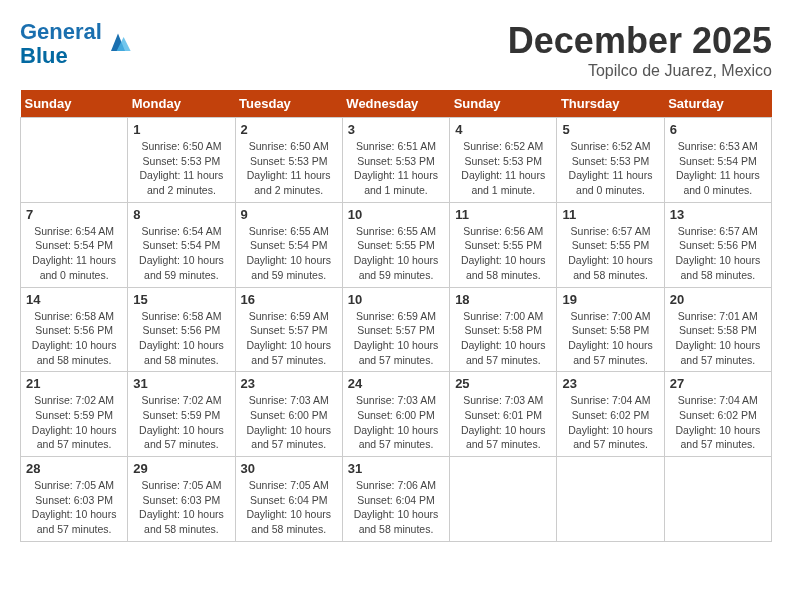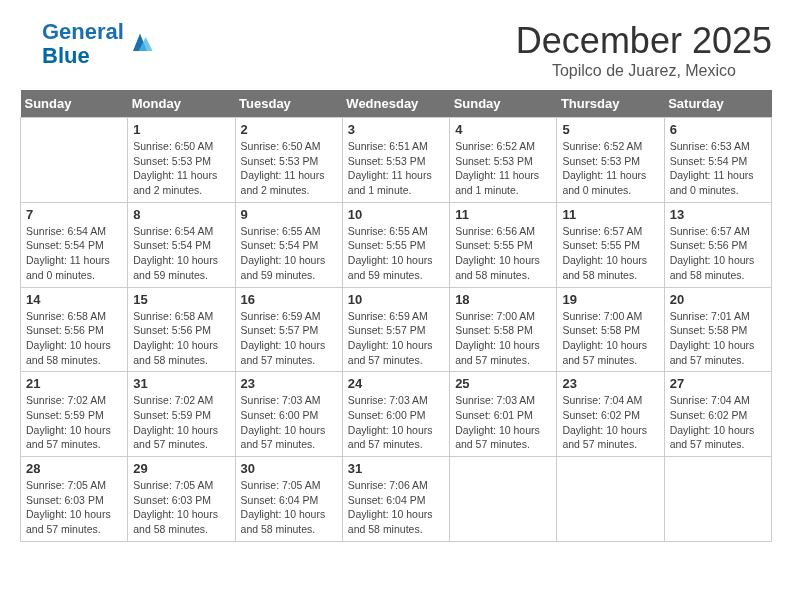--- a/index.html
+++ b/index.html
@@ -19,50 +19,48 @@
     .logo {
       display: flex;
       align-items: center;
       gap: 0;
     }
     .logo-text {
       font-size: 22px;
       font-weight: bold;
       color: #333;
       line-height: 1.1;
-      margin-left: 22px;
     }
     .logo-text span {
       color: #1a6faf;
     }
     .logo-icon {
       width: 28px;
       height: 28px;
       margin-left: 2px;
     }
     .title-block {
       text-align: right;
     }
     .main-title {
       font-size: 36px;
-      font-weight: normal;
+      font-weight: bold;
       color: #333;
     }
     .subtitle {
       font-size: 16px;
       color: #555;
-      text-align: center;
     }
     table {
       width: 100%;
       border-collapse: collapse;
       font-size: 11px;
     }
     thead tr th {
-      background-color: #737373;
+      background-color: #c2410c;
       color: #fff;
       padding: 6px 4px;
       text-align: left;
       font-size: 13px;
       font-weight: bold;
     }
     tbody tr td {
       border: 1px solid #ccc;
       vertical-align: top;
       padding: 4px 5px;
@@ -76,20 +74,21 @@
     .day-number {
       font-weight: bold;
       font-size: 13px;
       display: block;
       margin-bottom: 2px;
     }
     .day-info {
       font-size: 10.5px;
       line-height: 1.4;
       color: #444;
+      text-align: center;
     }
     .empty-cell {
       background: #fff;
     }
   </style>
 </head>
 <body>
 
 <div class="header-area">
   <div class="logo">

